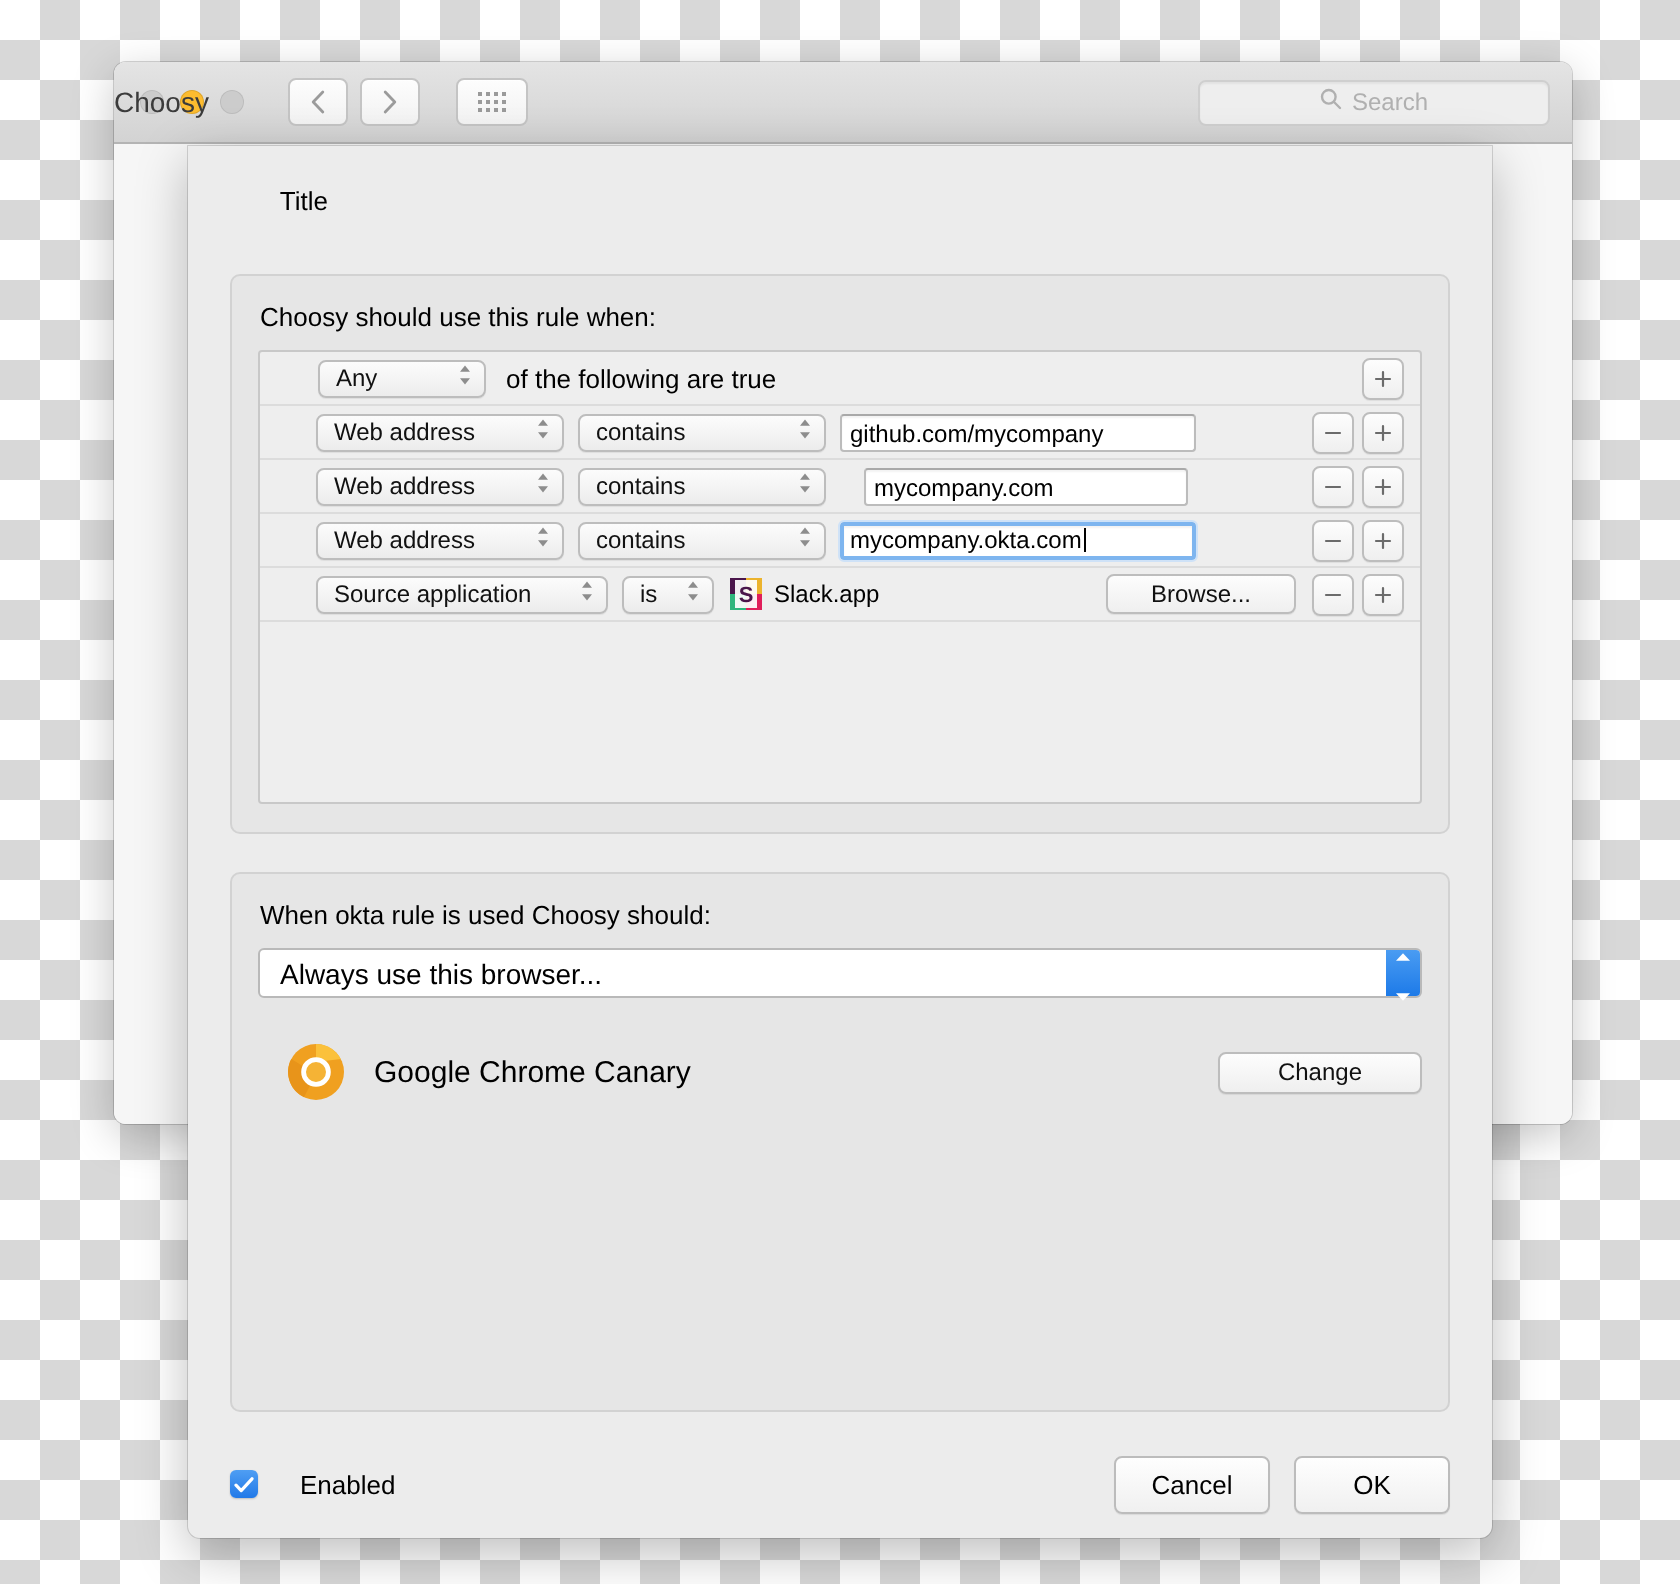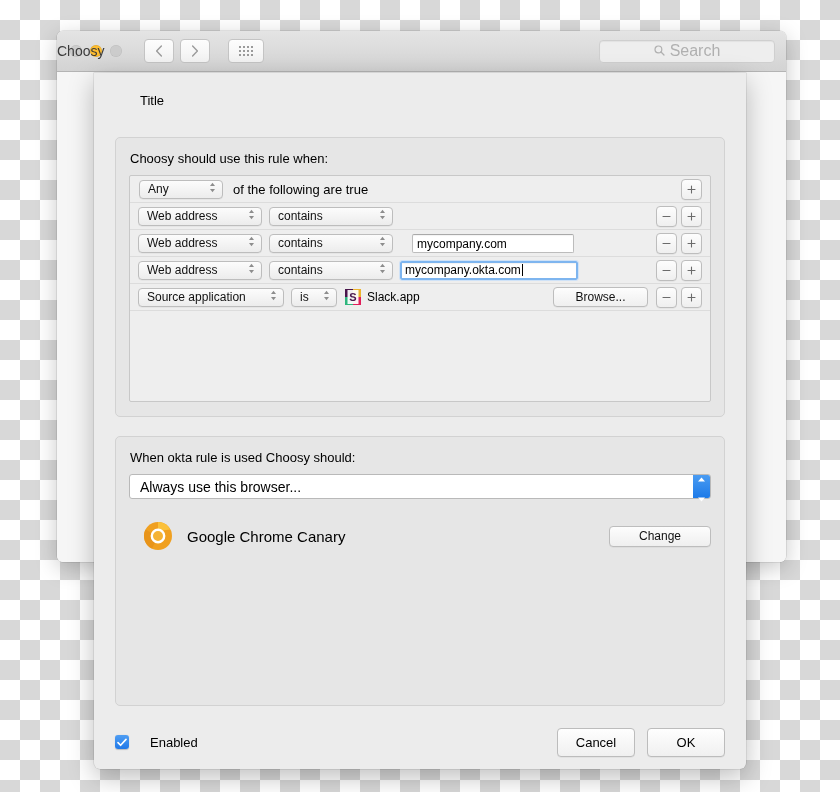--- a/index.html
+++ b/index.html
@@ -83,21 +83,21 @@
     width: 174px; height: 21px;
     background: #eeeeee;
     border: 1px solid #cfcfcf;
     border-radius: 4px;
     display: flex;
     align-items: center;
     justify-content: center;
     gap: 5px;
     box-shadow: inset 0 1px 1px rgba(0,0,0,0.05);
   }
-  .search-box .ph { font-size: 16px; color: #b0b0b0; }
+  .search-box .ph { font-size: 12px; color: #b0b0b0; }
 
   .win-body { height: 100%; background: #f6f6f6; }
 
   
   .sheet {
     position: absolute;
     left: 94px;
     top: 73px;
     width: 652px;
     height: 696px;
@@ -178,20 +178,21 @@
     border: 1px solid #bdbdbd;
     border-radius: 4px;
     font-size: 12px;
     color: #111;
     display: inline-flex;
     align-items: center;
     padding: 0 20px 0 8px;
     box-sizing: border-box;
     white-space: nowrap;
     box-shadow: 0 0.5px 0.5px rgba(0,0,0,0.07);
+    margin-left: 20px;
   }
   .popup .chev {
     position: absolute;
     right: 5px;
     top: 50%;
     transform: translateY(-50%);
   }
   .popup.w-any   { width: 84px; }
   .popup.w-attr  { width: 124px; }
   .popup.w-attr2 { width: 146px; }
@@ -440,20 +441,21 @@
         </div>
         <div class="popup w-op" style="margin-left:7px">
           <span>contains</span>
           <span class="chev">
             <svg width="9" height="14" viewBox="0 0 9 14">
                 <path d="M4.5 2.2L7 5.4H2z" fill="#8d8d8d"></path>
                 <path d="M4.5 11.8L2 8.6h5z" fill="#8d8d8d"></path>
               </svg>
           </span>
         </div>
+        <div class="text-field" style="width:178px;margin-left:7px">github.com/mycompany</div>
         <div class="row-btns">
           <div class="sq-btn">
             <svg width="9" height="9" viewBox="0 0 9 9">
                 <path d="M1 4.5h7" stroke="#6b6b6b" stroke-width="1.1" stroke-linecap="round"></path>
               </svg>
           </div>
           <div class="sq-btn">
             <svg width="9" height="9" viewBox="0 0 9 9">
                 <path d="M4.5 1v7M1 4.5h7" stroke="#6b6b6b" stroke-width="1.1" stroke-linecap="round"></path>
               </svg>

